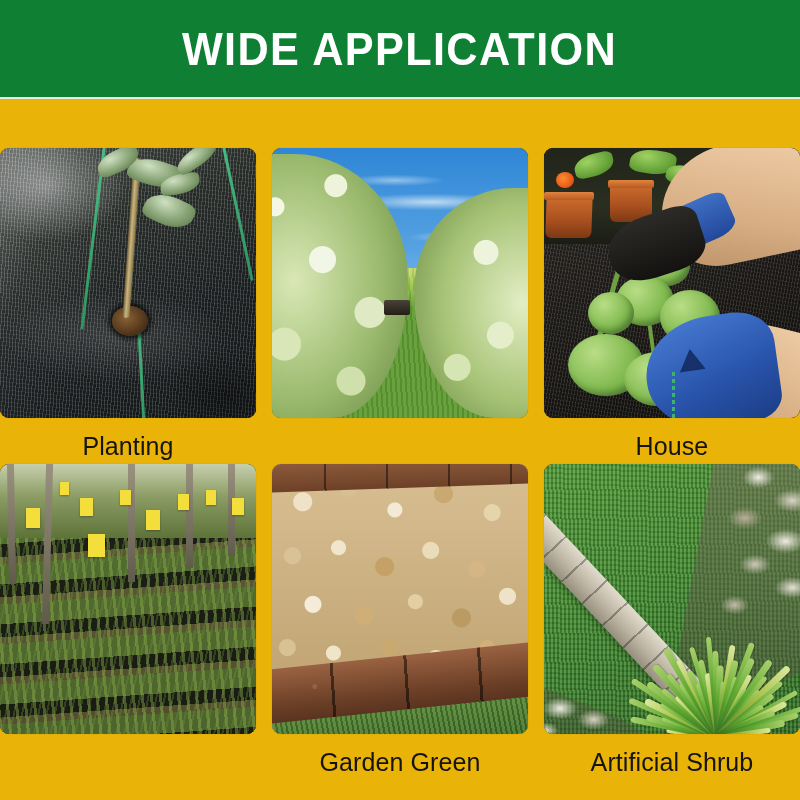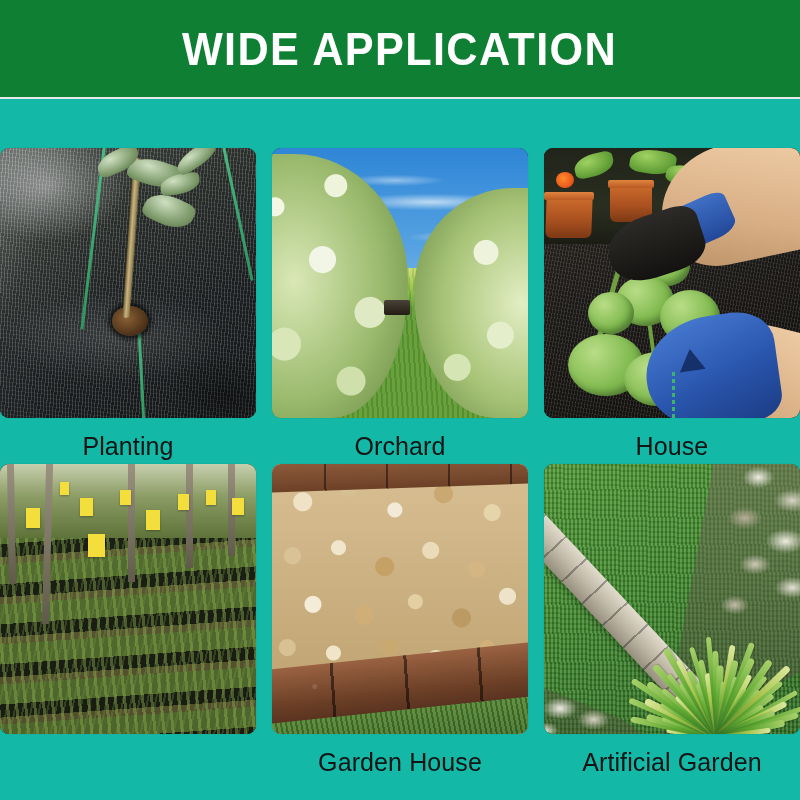--- a/index.html
+++ b/index.html
@@ -10,21 +10,21 @@
     width: 800px;
     height: 800px;
     background: #ffffff;
     font-family: "Liberation Sans", sans-serif;
     overflow: hidden;
   }
   .page {
     position: relative;
     width: 800px;
     height: 800px;
-    background: #14b8a6;
+    background: #eab308;
   }
 
   
   .banner {
     position: absolute;
     left: 0;
     top: 0;
     width: 800px;
     height: 97px;
     background: #0f8033;
@@ -566,21 +566,20 @@
         <div class="tile">
           <div class="layer t2-sky"></div>
           <div class="layer t2-cloud"></div>
           <div class="t2-mid"></div>
           <div class="t2-grass"></div>
           <div class="t2-grass-tex"></div>
           <div class="t2-treeL"></div>
           <div class="t2-treeR"></div>
           <div class="t2-vehicle"></div>
         </div>
-        <div class="cap">Orchard</div>
       </div>
 
       <div class="cell cell-2">
         <div class="tile">
           <div class="layer t3-fabric"></div>
           <div class="layer t3-weave"></div>
           <div class="t3-top"></div>
           <div class="t3-pot p1"></div>
           <div class="t3-pot p2"></div>
           <div class="t3-pot p3"></div>
@@ -642,21 +641,21 @@
       </div>
 
       <div class="cell cell-1">
         <div class="tile">
           <div class="layer t5-base"></div>
           <div class="layer t5-gravel"></div>
           <div class="t5-topEdge"></div>
           <div class="t5-grass"></div>
           <div class="t5-botEdge"></div>
         </div>
-        <div class="cap">Garden House</div>
+        <div class="cap">Garden Green</div>
       </div>
 
       <div class="cell cell-2">
         <div class="tile">
           <div class="layer t6-turf"></div>
           <div class="t6-rocks"></div>
           <div class="t6-border"></div>
           <div class="t6-rocksBL"></div>
           <div class="t6-shrub">
               <div class="t6-frond t6-frondPale" style="transform: rotate(-172deg); width: 56px; height: 5px;"></div>
@@ -700,17 +699,17 @@
               <div class="t6-frond" style="transform: rotate(-33.5deg); width: 58px; height: 7px;"></div>
               <div class="t6-frond" style="transform: rotate(-29.9deg); width: 95px; height: 5px;"></div>
               <div class="t6-frond t6-frondPale" style="transform: rotate(-26.2deg); width: 80px; height: 6px;"></div>
               <div class="t6-frond" style="transform: rotate(-22.6deg); width: 65px; height: 7px;"></div>
               <div class="t6-frond" style="transform: rotate(-18.9deg); width: 102px; height: 5px;"></div>
               <div class="t6-frond" style="transform: rotate(-15.3deg); width: 87px; height: 6px;"></div>
               <div class="t6-frond" style="transform: rotate(-11.6deg); width: 72px; height: 7px;"></div>
               <div class="t6-frond t6-frondPale" style="transform: rotate(-8deg); width: 57px; height: 5px;"></div>
             </div>
         </div>
-        <div class="cap">Artificial Garden</div>
+        <div class="cap">Artificial Shrub</div>
       </div>
     </div>
   </div>
 </div>
 
 </body></html>

